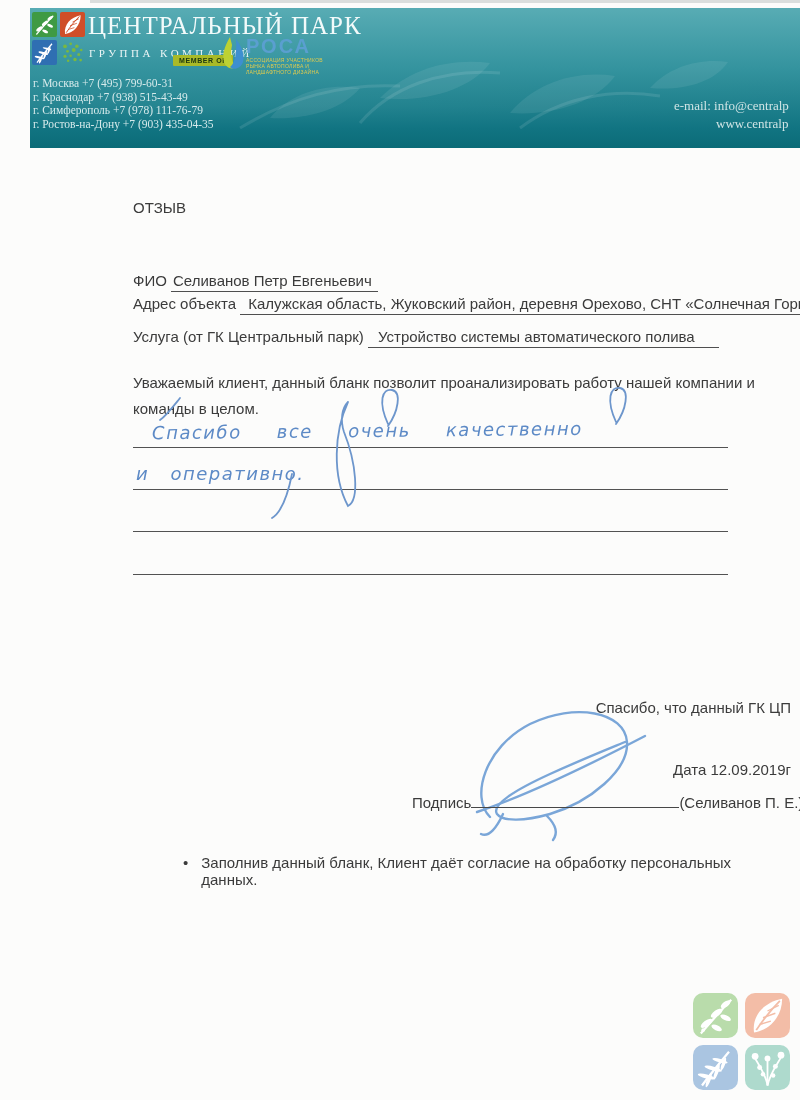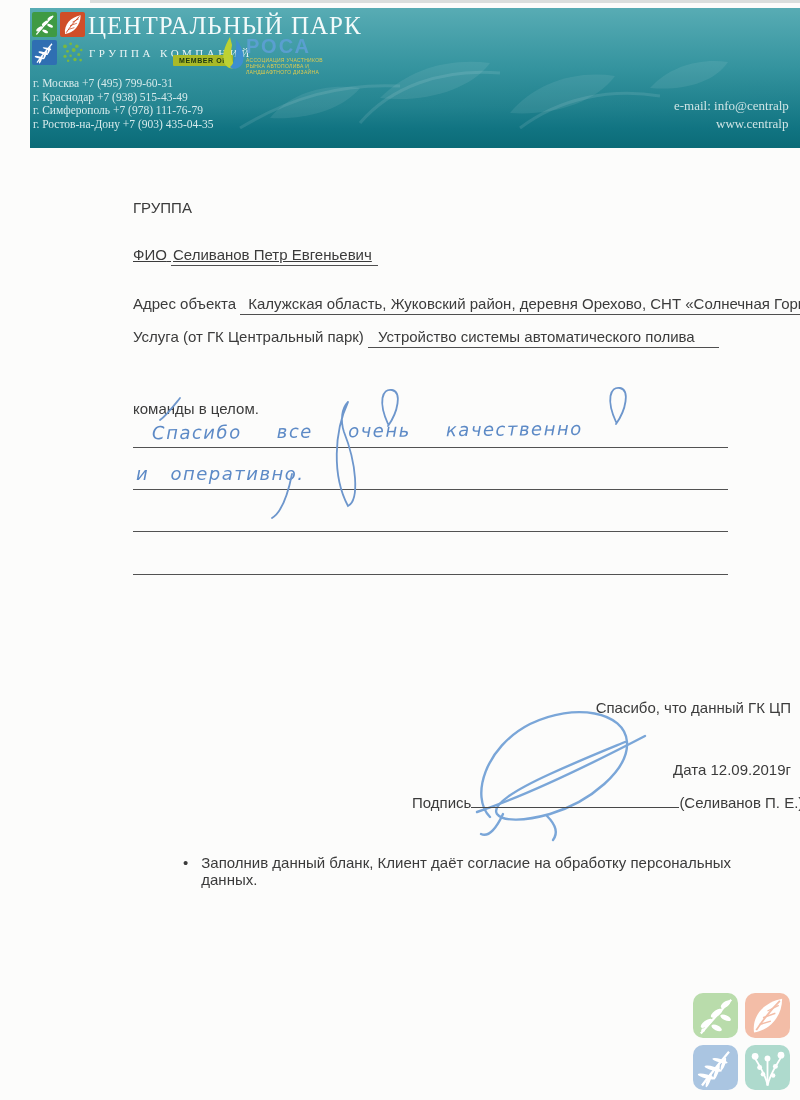--- a/index.html
+++ b/index.html
@@ -150,37 +150,38 @@
       <div>г. Москва  +7 (495) 799-60-31</div>
       <div>г. Краснодар  +7 (938) 515-43-49</div>
       <div>г. Симферополь  +7 (978) 111-76-79</div>
       <div>г. Ростов-на-Дону  +7 (903) 435-04-35</div>
     </div>
 
     <div class="email-line">e-mail: info@centralp</div>
     <div class="site-line">www.centralp</div>
   </div>
 
-  <div class="abs t15 title">ГРУППА</div>
-
-  <div class="abs t15 row" style="left:133px;top:246px;text-decoration:underline;">
+  <div class="abs t15 title">ОТЗЫВ</div>
+
+  <div class="abs t15 row" style="left:133px;top:272px;">
     <span>ФИО</span>
     <span class="uline">Селиванов Петр Евгеньевич</span>
   </div>
 
   <div class="abs t15 row" style="left:133px;top:295px;">
     <span>Адрес объекта</span>
     <span class="uline" style="padding-left:8px;">Калужская область, Жуковский район, деревня Орехово, СНТ «Солнечная Горка-3»</span>
   </div>
 
   <div class="abs t15 row" style="left:133px;top:328px;">
     <span>Услуга (от ГК Центральный парк)</span>
     <span class="uline" style="padding-left:10px;padding-right:24px;">Устройство системы автоматического полива</span>
   </div>
 
+  <div class="abs t15" style="left:133px;top:374px;">Уважаемый клиент, данный бланк позволит проанализировать работу нашей компании и</div>
   <div class="abs t15" style="left:133px;top:400px;">команды в целом.</div>
 
   <div class="rule" style="top:447px;"></div>
   <div class="rule" style="top:489px;"></div>
   <div class="rule" style="top:531px;"></div>
   <div class="rule" style="top:574px;"></div>
 
   <div class="abs hand" style="left:152px;top:420px;color:#5d8ac6;word-spacing:28px;transform:rotate(-0.6deg);">Спасибо все очень качественно</div>
   <div class="abs hand" style="left:136px;top:463px;color:#5d8ac6;word-spacing:14px;">и оперативно.</div>
 

